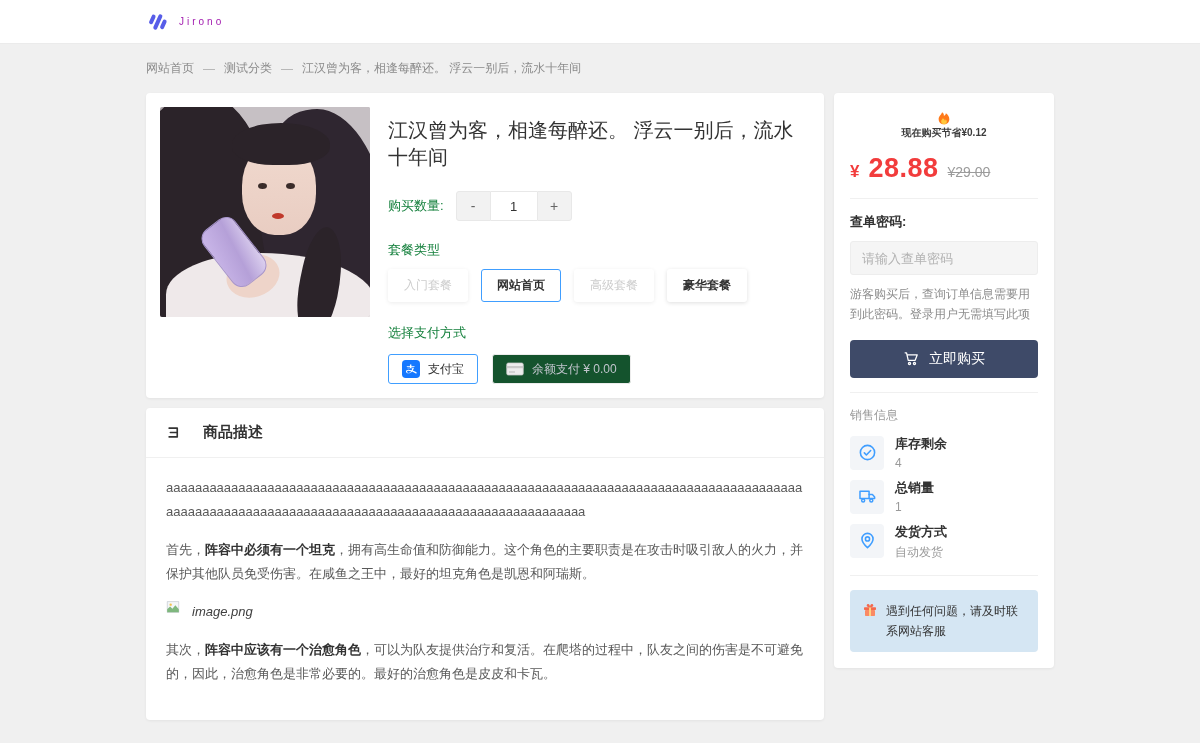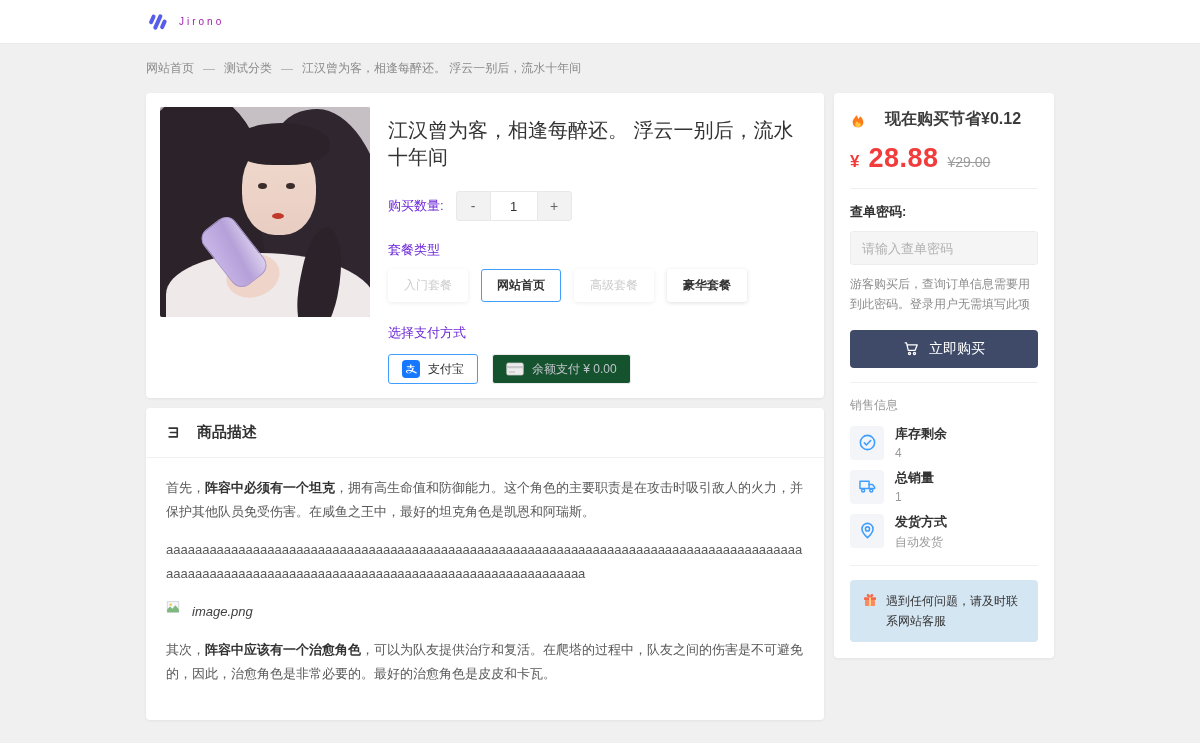--- a/index.html
+++ b/index.html
@@ -44,60 +44,60 @@
   .ph-eye { width:9px; height:6px; background:#3a2c2a; border-radius:50%; top:76px; }
   .ph-eye.l { left:98px; } .ph-eye.r { left:126px; }
   .ph-lips { left:112px; top:106px; width:12px; height:6px; background:#c0392b; border-radius:50%; }
   .ph-can { left:54px; top:110px; width:40px; height:70px; background:linear-gradient(100deg,#cab7e9,#b5a0d8 55%,#ded3f0); border:1px solid #a795cc; border-radius:12px; transform:rotate(-38deg); }
   .ph-hand { left:66px; top:148px; width:54px; height:42px; background:#eed4c9; border-radius:50%; transform:rotate(-18deg); }
   .ph-blouse { left:6px; bottom:-28px; width:210px; height:92px; background:#efe9ea; border-radius:45% 55% 0 0; }
   .ph-strand { left:140px; top:120px; width:40px; height:110px; background:#2b2329; border-radius:40% 60% 40% 50%; transform:rotate(12deg); }
 
   .product-info { flex:1; padding-top:2px; }
   .product-title { font-size:20px; font-weight:500; color:#333; margin:8px 0 20px; line-height:1.35; }
-  .field-label { font-size:13px; color:#6d28d9; }
+  .field-label { font-size:13px; color:#15803d; }
   .qty-row { display:flex; align-items:center; gap:12px; margin-bottom:20px; }
   .stepper { display:flex; }
   .stepper button { width:35px; height:30px; background:#f2f2f2; border:1px solid #e8e8e8; color:#666; font-size:14px; cursor:pointer; }
   .stepper button:first-child { border-radius:3px 0 0 3px; }
   .stepper button:last-child { border-radius:0 3px 3px 0; }
   .stepper input { width:46px; height:30px; border:1px solid #e8e8e8; border-left:0; border-right:0; text-align:center; font-size:13px; color:#333; background:#fff; outline:none; }
   .pkg-row { display:flex; gap:13px; margin:10px 0 22px; }
   .pkg-btn { background:#fff; border:1px solid transparent; box-shadow:0 1px 4px rgba(0,0,0,.13); border-radius:3px; padding:7px 15px; font-size:12px; color:#333; font-weight:bold; cursor:pointer; }
   .pkg-btn.disabled { color:#ccc; font-weight:normal; box-shadow:0 1px 4px rgba(0,0,0,.08); }
   .pkg-btn.selected { border-color:#409eff; box-shadow:none; }
   .pay-row { display:flex; gap:14px; margin-top:12px; }
   .pay-btn { display:flex; align-items:center; gap:8px; background:#fff; border:1px solid #409eff; border-radius:3px; padding:5px 13px; font-size:12px; color:#333; cursor:pointer; }
   .pay-btn.disabled { border-color:#ececec; background:#14532d; color:#c0c4cc; }
   .pay-icon { display:flex; align-items:center; }
 
   
   .buy-card { padding:16px; }
-  .savings { display:flex; align-items:center; gap:19px; font-size:16px; color:#3c3c3c; font-weight:bold; }
+  .savings { display:flex; align-items:center; gap:1px; font-size:10px; color:#3c3c3c; font-weight:bold;flex-direction:column; }
   .price-row { margin-top:13px; display:flex; align-items:baseline; gap:9px; }
   .price-currency { color:#f23c3c; font-size:17px; font-weight:bold; }
   .price-amount { color:#f23c3c; font-size:27px; font-weight:bold; letter-spacing:.5px; }
   .old-price { color:#9b9b9b; font-size:14px; text-decoration:line-through; }
   .hr { border-top:1px solid #f0f0f0; margin:14px 0; }
   .pw-label { font-size:13px; font-weight:bold; color:#333; }
   .pw-input { width:100%; height:34px; background:#f5f5f5; border:1px solid #ededed; border-radius:3px; padding:0 11px; font-size:13px; color:#333; margin-top:10px; outline:none; }
   .pw-input::placeholder { color:#b3b3b3; }
   .pw-help { font-size:12px; color:#8c8c8c; line-height:1.7; margin-top:9px; }
   .buy-btn { width:100%; height:38px; background:#3e4a68; color:#fff; border:none; border-radius:4px; font-size:14px; margin-top:15px; display:flex; align-items:center; justify-content:center; gap:9px; cursor:pointer; font-family:inherit; }
   .sales-title { font-size:12px; color:#9a9a9a; margin:0 0 12px; }
   .stat-row { display:flex; gap:11px; margin-bottom:10px; align-items:flex-start; }
   .stat-icon { width:34px; height:34px; background:#f3f5f8; border-radius:4px; display:flex; align-items:center; justify-content:center; flex:none; }
   .stat-label { font-size:13px; color:#333; font-weight:bold; line-height:1.3; }
   .stat-value { font-size:12px; color:#9a9a9a; margin-top:3px; }
   .notice { background:#d5e6f3; border-radius:4px; padding:11px 12px; font-size:12px; color:#333; line-height:1.7; display:flex; gap:8px; align-items:flex-start; }
   .notice .gift { flex:none; margin-top:1px; }
 
   
   .desc-card { margin-top:10px; }
-  .desc-header { padding:15px 20px; border-bottom:1px solid #f0f0f0; font-size:15px; font-weight:bold; color:#333; display:flex; align-items:center; gap:16px; }
+  .desc-header { padding:15px 20px; border-bottom:1px solid #f0f0f0; font-size:15px; font-weight:bold; color:#333; display:flex; align-items:center; gap:22px; }
   .desc-body { padding:4px 20px 20px; font-size:13px; color:#595959; line-height:1.85; }
   .desc-p { margin:14px 0; }
   .desc-p b { color:#333; }
   .desc-p.break { word-break:break-all; }
   .broken-img { display:flex; align-items:flex-start; gap:12px; color:#404040;font-style:italic; }
   .bimg { display:flex; align-items:center; }
 </style>
 </head>
 <body>
 
@@ -189,22 +189,22 @@
     <div class="card desc-card">
       <div class="desc-header">
         <span style="display:flex;">
           <svg width="15" height="15" viewBox="0 0 24 24" fill="none" stroke="#333" stroke-width="2.6" stroke-linecap="round">
               <path d="M5 5h13M7 12h11M5 19h13M18 5v14"></path>
             </svg>
         </span>
         <span>商品描述</span>
       </div>
       <div class="desc-body" id="desc-body">
+          <p class="desc-p break"><span>aaaaaaaaaaaaaaaaaaaaaaaaaaaaaaaaaaaaaaaaaaaaaaaaaaaaaaaaaaaaaaaaaaaaaaaaaaaaaaaaaaaaaaaaaaaaaaaaaaaaaaaaaaaaaaaaaaaaaaaaaaaaaaaaaaaaaaaaaaaaaaaaaa</span></p>
           <p class="desc-p"><span>首先，</span><b>阵容中必须有一个坦克</b><span>，拥有高生命值和防御能力。这个角色的主要职责是在攻击时吸引敌人的火力，并保护其他队员免受伤害。在咸鱼之王中，最好的坦克角色是凯恩和阿瑞斯。</span></p>
-          <p class="desc-p break"><span>aaaaaaaaaaaaaaaaaaaaaaaaaaaaaaaaaaaaaaaaaaaaaaaaaaaaaaaaaaaaaaaaaaaaaaaaaaaaaaaaaaaaaaaaaaaaaaaaaaaaaaaaaaaaaaaaaaaaaaaaaaaaaaaaaaaaaaaaaaaaaaaaaa</span></p>
           <p class="desc-p broken-img">
             <span class="bimg">
               <svg width="14" height="14" viewBox="0 0 24 24">
                 <rect x="2" y="3" width="20" height="18" fill="#f4f6f8" stroke="#b9c0c8"></rect>
                 <path d="M2 16l5-5 4 4 5-6 6 7v5H2z" fill="#7fb77e"></path>
                 <circle cx="8" cy="8" r="2" fill="#f0c24b"></circle>
               </svg>
             </span>
             <span>image.png</span>
           </p>

